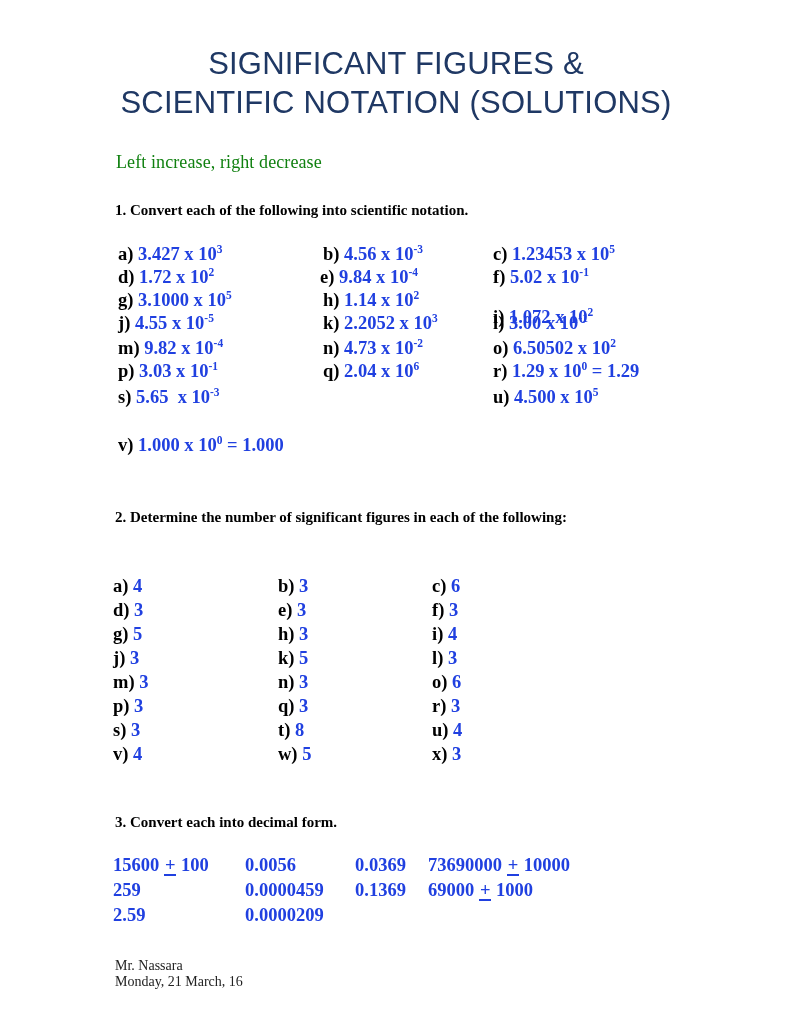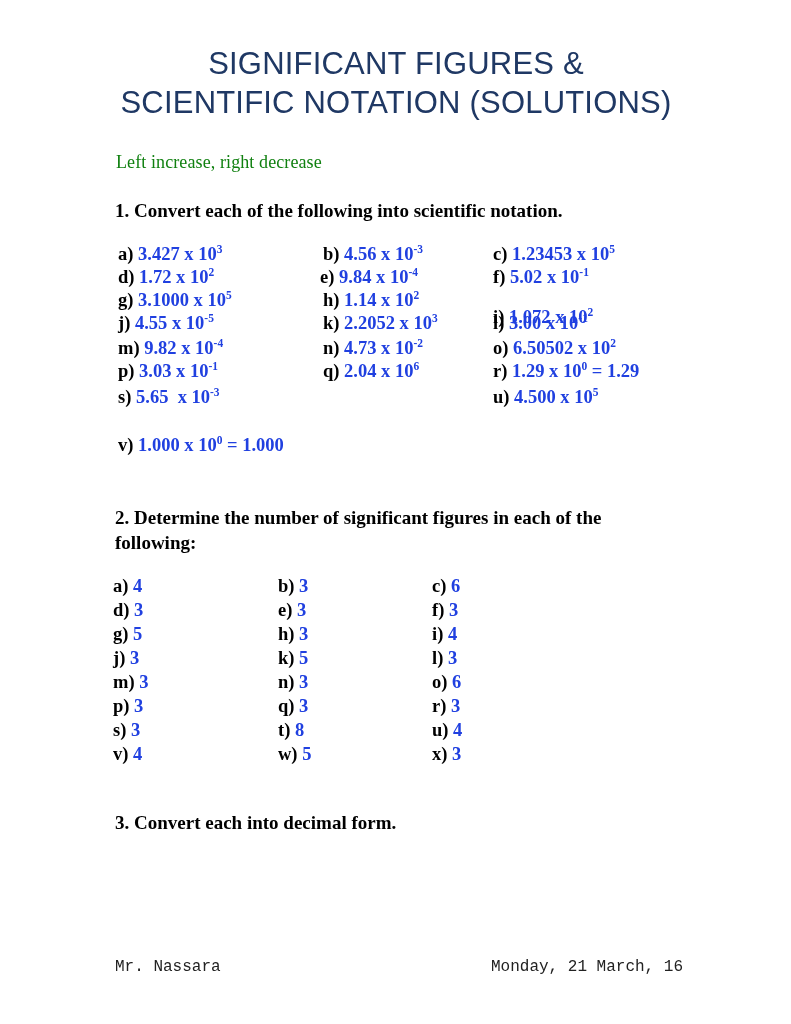--- a/index.html
+++ b/index.html
@@ -47,21 +47,21 @@
     top: 152px;
     font-size: 18px;
     font-weight: normal;
     color: #108010;
     letter-spacing: 0.1px;
   }
 
   
   .q-heading {
     position: absolute;
-    font-size: 19px;
+    font-size: 15px;
     font-weight: bold;
     color: #000000;
     line-height: 25px;
   }
   #q1-heading { left: 115px; top: 198px; width: 600px; }
   #q2-heading { left: 115px; top: 505px; width: 556px; }
   #q3-heading { left: 115px; top: 810px; width: 600px; }
 
   
   .ans-grid {
@@ -128,23 +128,24 @@
 
   
   .footer {
     position: absolute;
     left: 115px;
     right: 108px;
     top: 958px;
     display: flex;
     justify-content: space-between;
     align-items: baseline;
-    font-family: Liberation Mono, monospace;
-    font-size: 16px;
+    font-family: Liberation Serif, serif;
+    font-size: 14px;
     color: #222222;
+    flex-direction: column;
   }
   .footer .f-right { text-align: right; }
 </style>
 </head>
 <body>
 
 <div class="page">
 
   <div class="doc-title">SIGNIFICANT FIGURES &amp; SCIENTIFIC NOTATION (SOLUTIONS)</div>
 
@@ -200,19 +201,31 @@
       <div class="ans-item" style="left: 113px; top: 719px;"><span class="lbl">s) </span><span class="val">3</span></div>
       <div class="ans-item" style="left: 278px; top: 719px;"><span class="lbl">t) </span><span class="val">8</span></div>
       <div class="ans-item" style="left: 432px; top: 719px;"><span class="lbl">u) </span><span class="val">4</span></div>
       <div class="ans-item" style="left: 113px; top: 743px;"><span class="lbl">v) </span><span class="val">4</span></div>
       <div class="ans-item" style="left: 278px; top: 743px;"><span class="lbl">w) </span><span class="val">5</span></div>
       <div class="ans-item" style="left: 432px; top: 743px;"><span class="lbl">x) </span><span class="val">3</span></div>
     </div>
 
   <div class="q-heading" id="q3-heading">3. Convert each into decimal form.</div>
 
+  <div class="ans-grid" id="q3-grid">
+      <div class="q3-cell" style="left: 113px; top: 853px;">15600 <span class="pm">+</span> 100</div>
+      <div class="q3-cell" style="left: 245px; top: 853px;">0.0056</div>
+      <div class="q3-cell" style="left: 355px; top: 853px;">0.0369</div>
+      <div class="q3-cell" style="left: 428px; top: 853px;">73690000 <span class="pm">+</span> 10000</div>
+      <div class="q3-cell" style="left: 113px; top: 878px;">259</div>
+      <div class="q3-cell" style="left: 245px; top: 878px;">0.0000459</div>
+      <div class="q3-cell" style="left: 355px; top: 878px;">0.1369</div>
+      <div class="q3-cell" style="left: 428px; top: 878px;">69000 <span class="pm">+</span> 1000</div>
+      <div class="q3-cell" style="left: 113px; top: 903px;">2.59</div>
+      <div class="q3-cell" style="left: 245px; top: 903px;">0.0000209</div>
+    </div>
 
   <div class="footer">
     <span class="f-left">Mr. Nassara</span>
     <span class="f-right">Monday, 21 March, 16</span>
   </div>
 
 </div>
 
 </body></html>

